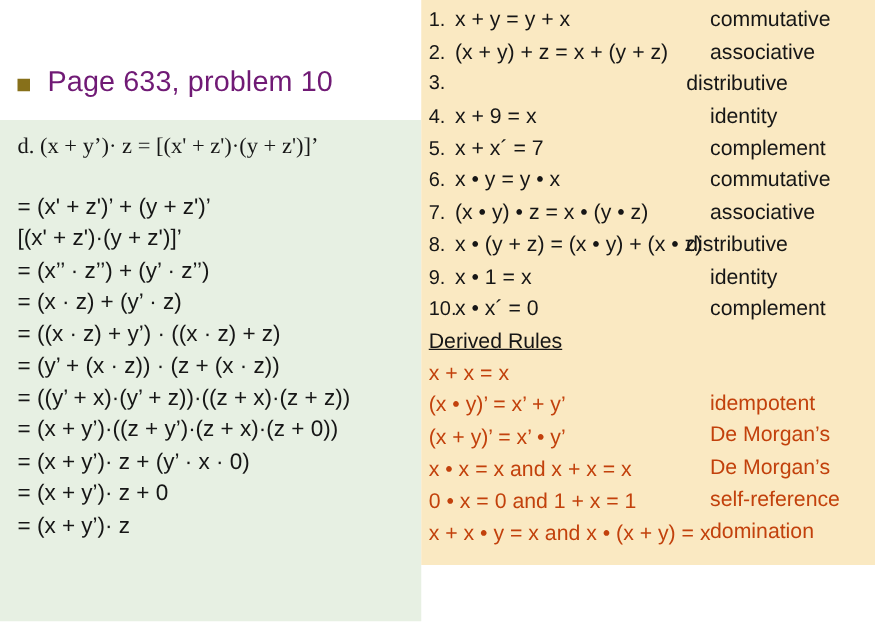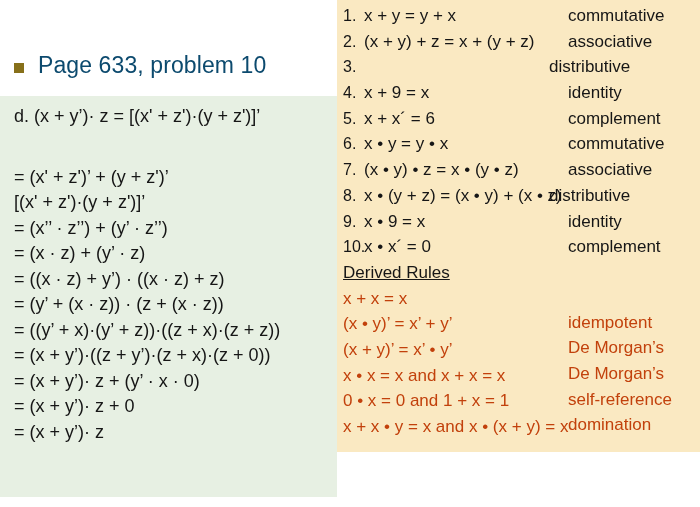--- a/index.html
+++ b/index.html
@@ -29,21 +29,21 @@
     width: 10px;
     height: 10px;
     background: #87701a;
     flex: 0 0 auto;
     position: relative;
     top: 2px;
   }
   #slide-title .title-text {
     font-size: 23px;
     font-weight: 400;
-    color: #0c4a6e;
+    color: #701a75;
     letter-spacing: 0.1px;
     white-space: nowrap;
   }
 
   #work-panel {
     position: absolute;
     left: 0px;
     top: 96px;
     width: 337px;
     height: 401px;
@@ -56,21 +56,22 @@
     line-height: 25.5px;
     color: #161616;
     padding-left: 14px;
     white-space: nowrap;
     height: 25.5px;
   }
   #work-panel .work-line.blank {
     height: 19px;
   }
   #work-panel .work-line.statement {
-    margin-bottom: 16px;
+    margin-bottom: 4px;
+    font-family: Liberation Serif, serif;
   }
 
   
   #rules-panel {
     position: absolute;
     left: 337px;
     top: 0px;
     width: 363px;
     height: 452px;
     background: #fae9c2;
@@ -178,21 +179,21 @@
   </div>
 
   <div class="rule-row">
     <span class="rule-num">4.</span>
     <span class="rule-expr">x + 9 = x</span>
     <span class="rule-name">identity</span>
   </div>
 
   <div class="rule-row">
     <span class="rule-num">5.</span>
-    <span class="rule-expr">x + x´ = 6</span>
+    <span class="rule-expr">x + x´ = 7</span>
     <span class="rule-name">complement</span>
   </div>
 
   <div class="rule-row">
     <span class="rule-num">6.</span>
     <span class="rule-expr">x • y = y • x</span>
     <span class="rule-name">commutative</span>
   </div>
 
   <div class="rule-row">
@@ -202,21 +203,21 @@
   </div>
 
   <div class="rule-row">
     <span class="rule-num">8.</span>
     <span class="rule-expr">x • (y + z) = (x • y) + (x • z)</span>
     <span class="rule-name tight">distributive</span>
   </div>
 
   <div class="rule-row">
     <span class="rule-num">9.</span>
-    <span class="rule-expr">x • 9 = x</span>
+    <span class="rule-expr">x • 1 = x</span>
     <span class="rule-name">identity</span>
   </div>
 
   <div class="rule-row">
     <span class="rule-num">10.</span>
     <span class="rule-expr">x • x´ = 0</span>
     <span class="rule-name">complement</span>
   </div>
 
   <div id="derived-heading">

